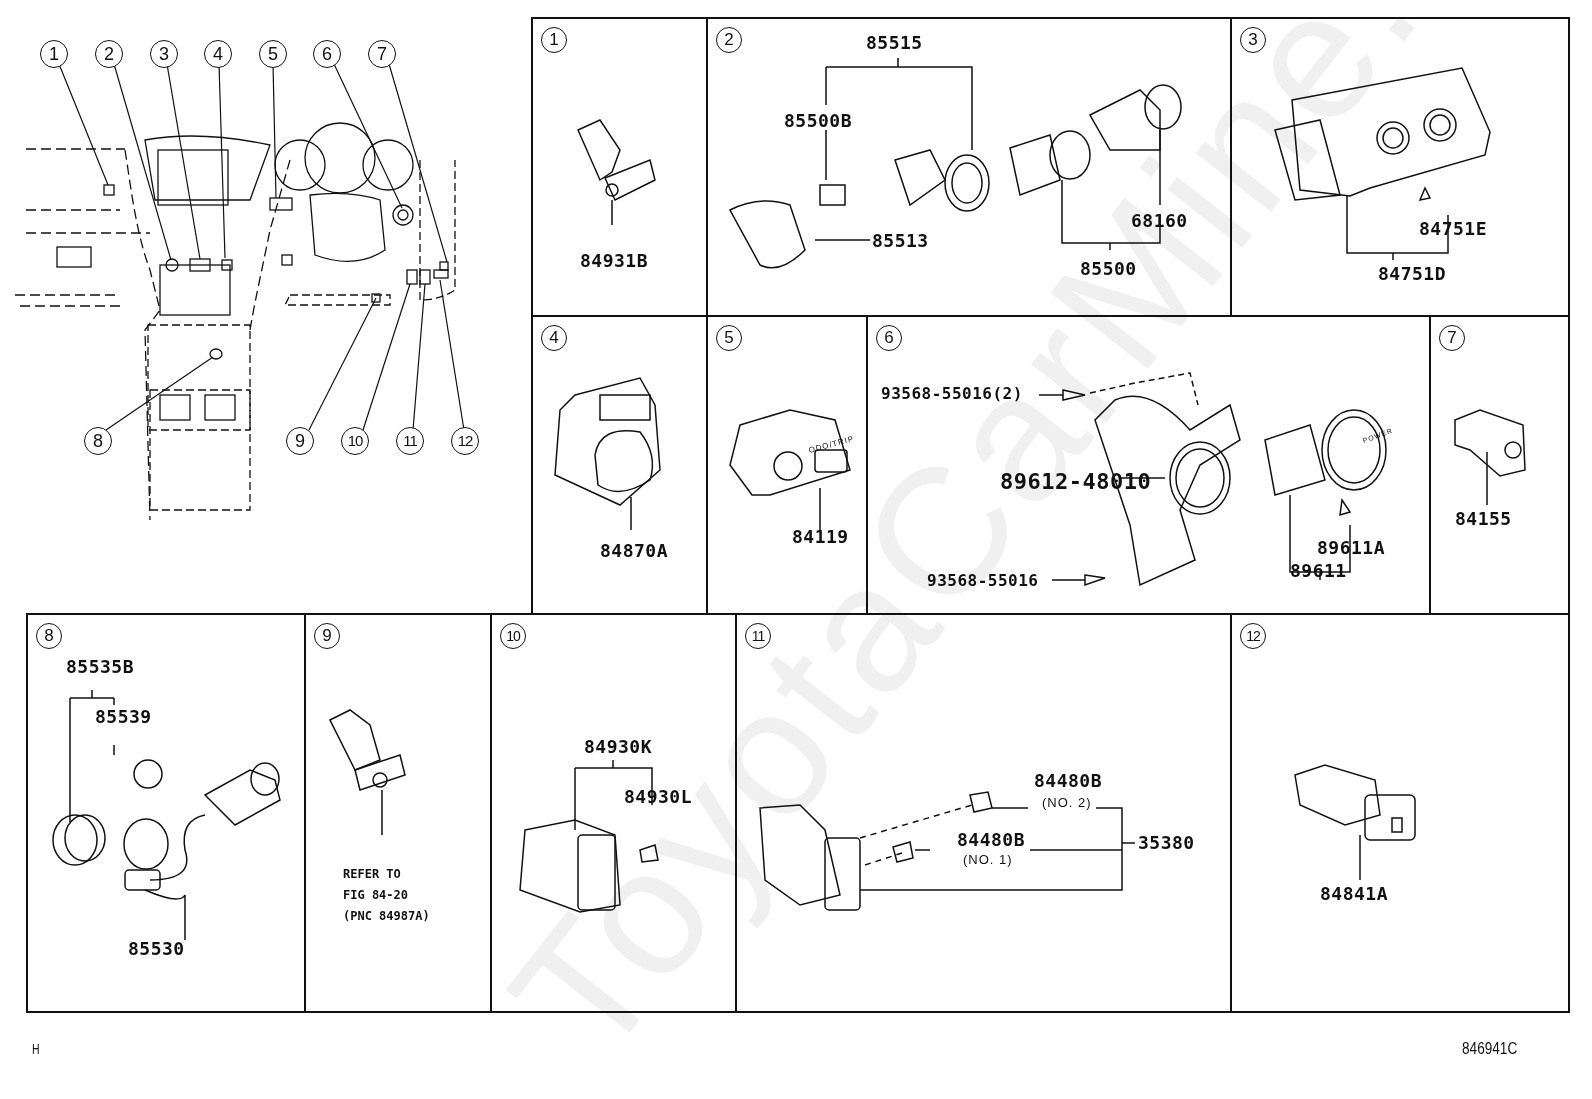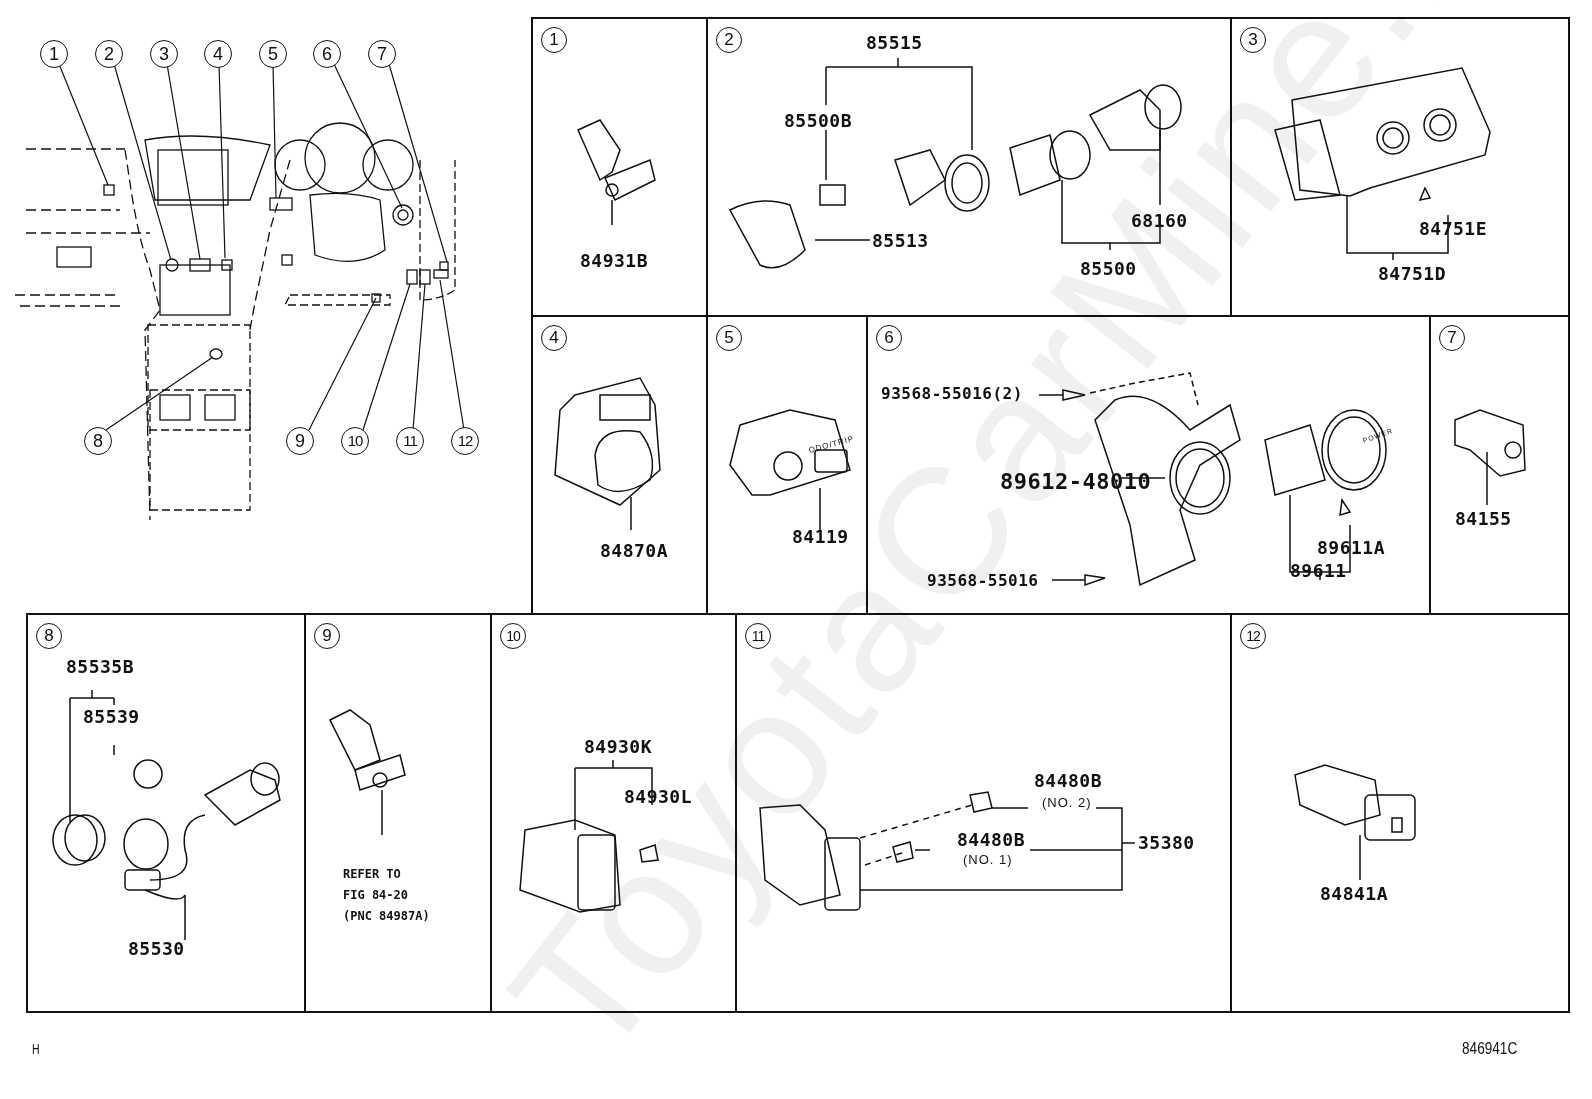--- a/index.html
+++ b/index.html
@@ -261,21 +261,21 @@
 
 <div class="panel" style="left:1429px;top:315px;width:141px;height:300px;">
   <div class="panel-num">7</div>
 </div>
 <div class="pn" style="left:1455px;top:508px;">84155</div>
 
 <div class="panel" style="left:26px;top:613px;width:280px;height:400px;">
   <div class="panel-num">8</div>
 </div>
 <div class="pn" style="left:66px;top:656px;">85535B</div>
-<div class="pn" style="left:83px;top:706px;">85539</div>
+<div class="pn" style="left:95px;top:706px;">85539</div>
 <div class="pn" style="left:128px;top:938px;">85530</div>
 
 <div class="panel" style="left:304px;top:613px;width:188px;height:400px;">
   <div class="panel-num">9</div>
 </div>
 <div class="note" style="left:343px;top:834px;">REFER TO
 FIG 84-20
 (PNC 84987A)</div>
 
 <div class="panel" style="left:490px;top:613px;width:247px;height:400px;">

